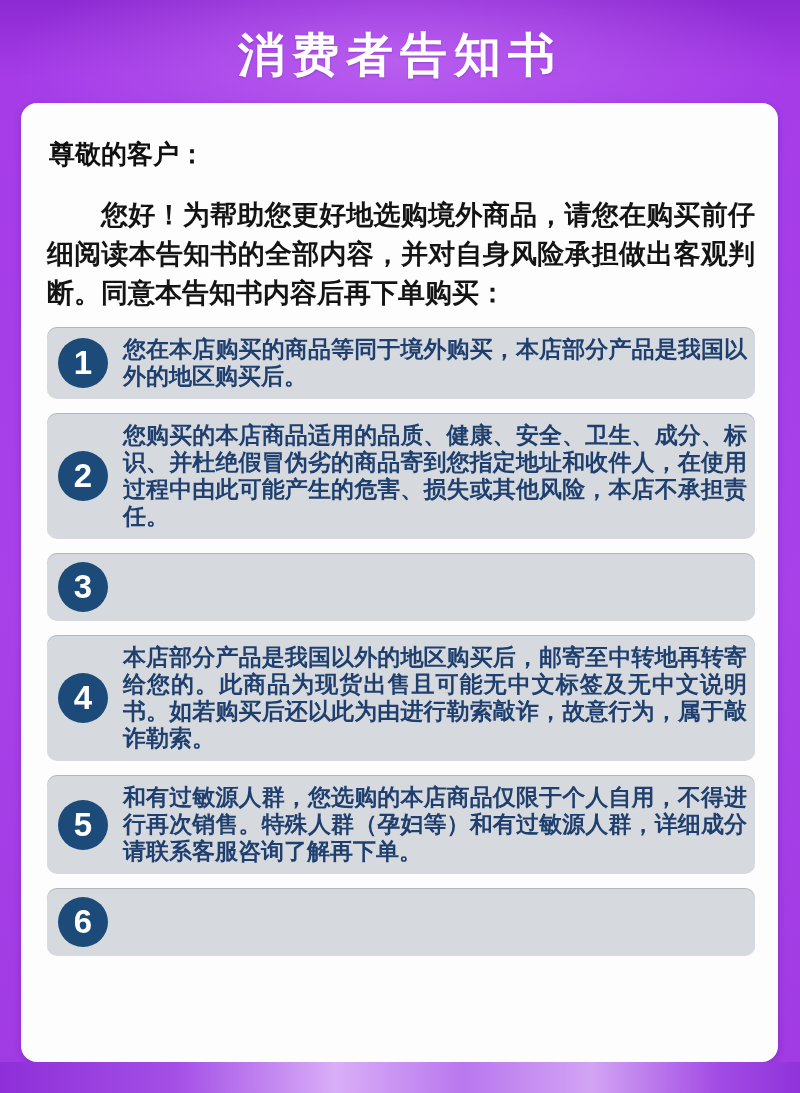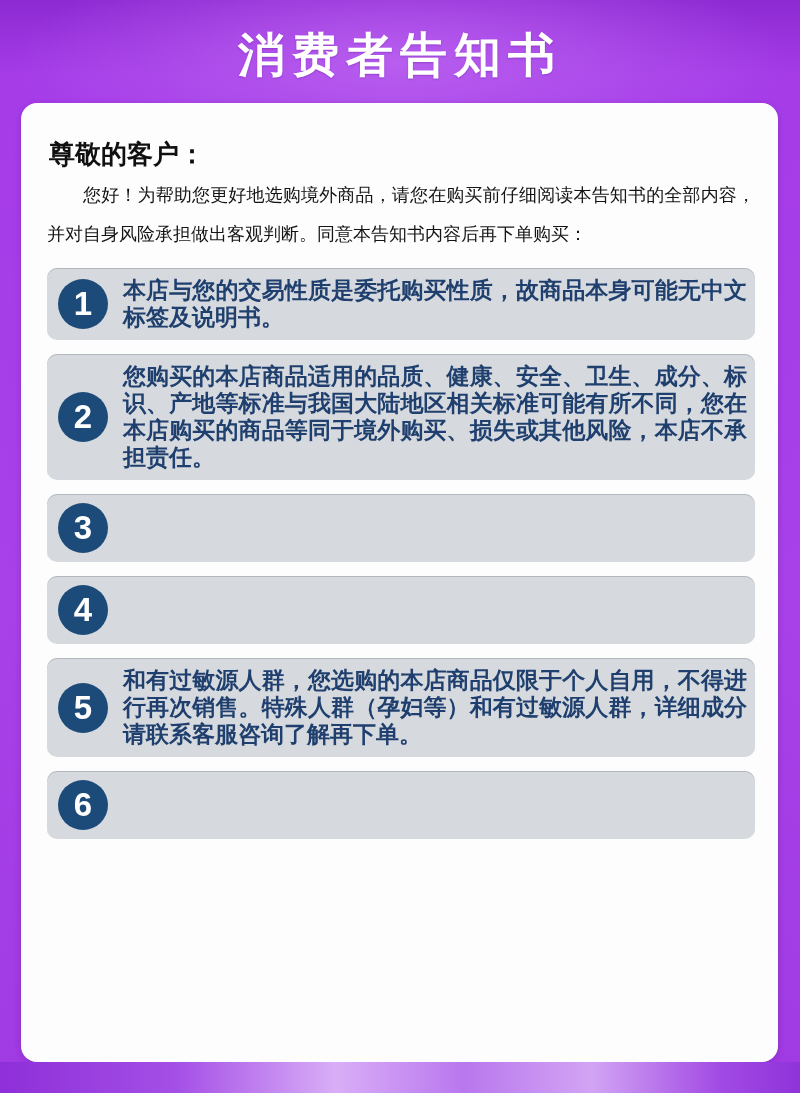--- a/index.html
+++ b/index.html
@@ -28,24 +28,24 @@
   .card {
     position: absolute; left: 21px; right: 22px; top: 103px; bottom: 31px;
     background: #fdfdfd;
     border-radius: 16px;
     box-shadow: 0 2px 6px rgba(70,10,120,0.25);
     padding: 34px 23px 0 26px;
     box-sizing: border-box;
   }
   .greeting {
     font-size: 26px; color: #101010; font-weight: 600;
-    margin: 0 0 4px 2px;
+    margin: 0 0 24px 2px;
   }
   .intro {
-    font-size: 18px; color: #141414; font-weight: 400;
+    font-size: 27px; color: #141414; font-weight: 700;
     line-height: 39px;
     text-indent: 2em;
     text-align: justify;
     margin: 0 0 14px 0;
   }
   .notice-list { margin-top: 10px; }
   .item {
     display: flex; align-items: center;
     background: #d6dade;
     border-radius: 10px;
@@ -91,34 +91,35 @@
   <div class="card">
 
     <p class="greeting">尊敬的客户：</p>
 
     <p class="intro">您好！为帮助您更好地选购境外商品，请您在购买前仔细阅读本告知书的全部内容，并对自身风险承担做出客观判断。同意本告知书内容后再下单购买：</p>
 
     <div class="notice-list">
 
       <div class="item">
         <div class="num">1</div>
-        <div class="item-text">本店与您的交易性质是委托购买性质，故商品本身可能无中文标签及说明书。</div>
+        <div class="item-text">您在本店购买的商品等同于境外购买，本店部分产品是我国以外的地区购买后。</div>
       </div>
 
       <div class="item">
         <div class="num">2</div>
-        <div class="item-text">您购买的本店商品适用的品质、健康、安全、卫生、成分、标识、产地等标准与我国大陆地区相关标准可能有所不同，您在本店购买的商品等同于境外购买、损失或其他风险，本店不承担责任。</div>
+        <div class="item-text">您购买的本店商品适用的品质、健康、安全、卫生、成分、标识、并杜绝假冒伪劣的商品寄到您指定地址和收件人，在使用过程中由此可能产生的危害、损失或其他风险，本店不承担责任。</div>
       </div>
 
       <div class="item">
         <div class="num">3</div>
       </div>
 
       <div class="item">
         <div class="num">4</div>
+        <div class="item-text">本店部分产品是我国以外的地区购买后，邮寄至中转地再转寄给您的。此商品为现货出售且可能无中文标签及无中文说明书。如若购买后还以此为由进行勒索敲诈，故意行为，属于敲诈勒索。</div>
       </div>
 
       <div class="item">
         <div class="num">5</div>
         <div class="item-text">和有过敏源人群，您选购的本店商品仅限于个人自用，不得进行再次销售。特殊人群（孕妇等）和有过敏源人群，详细成分请联系客服咨询了解再下单。</div>
       </div>
 
       <div class="item">
         <div class="num">6</div>
       </div>

